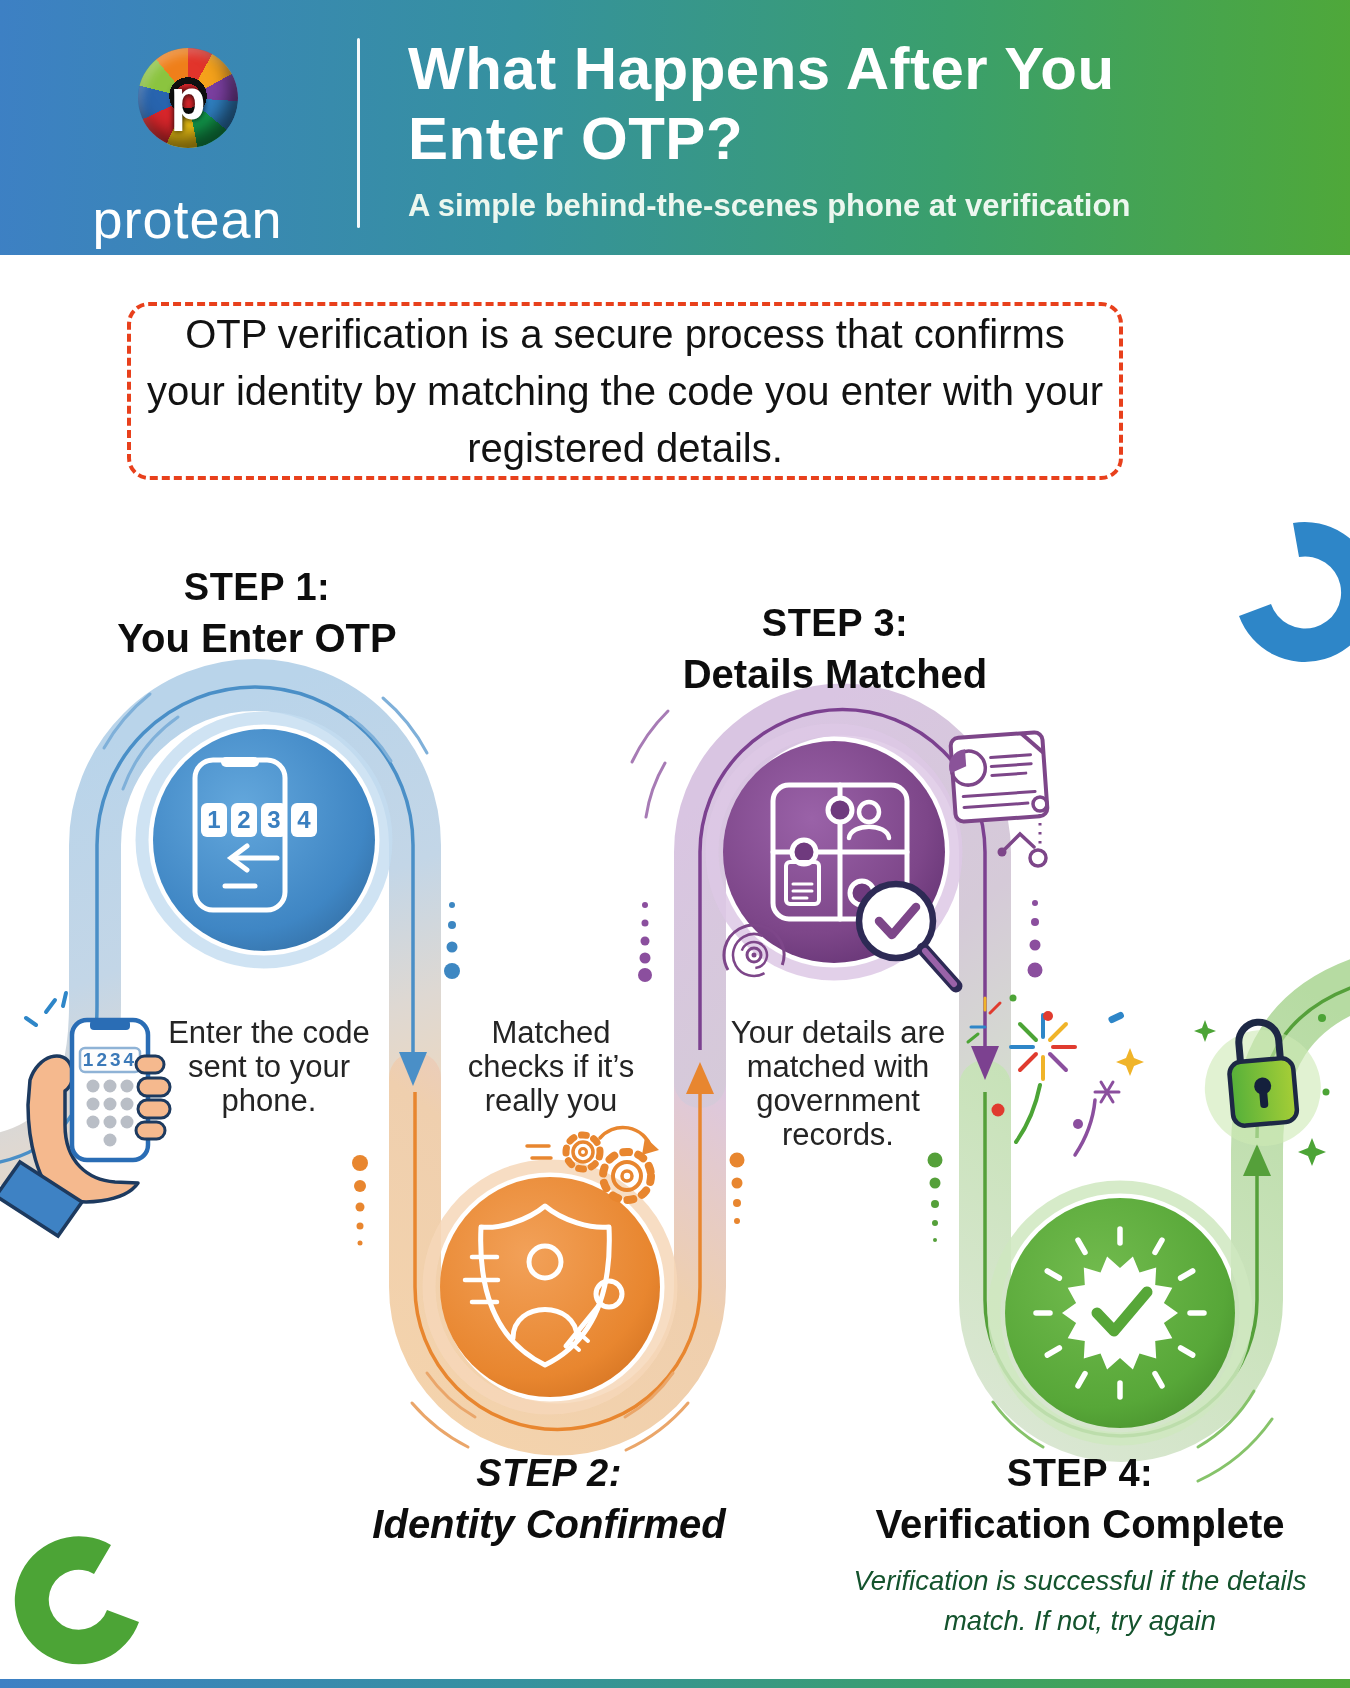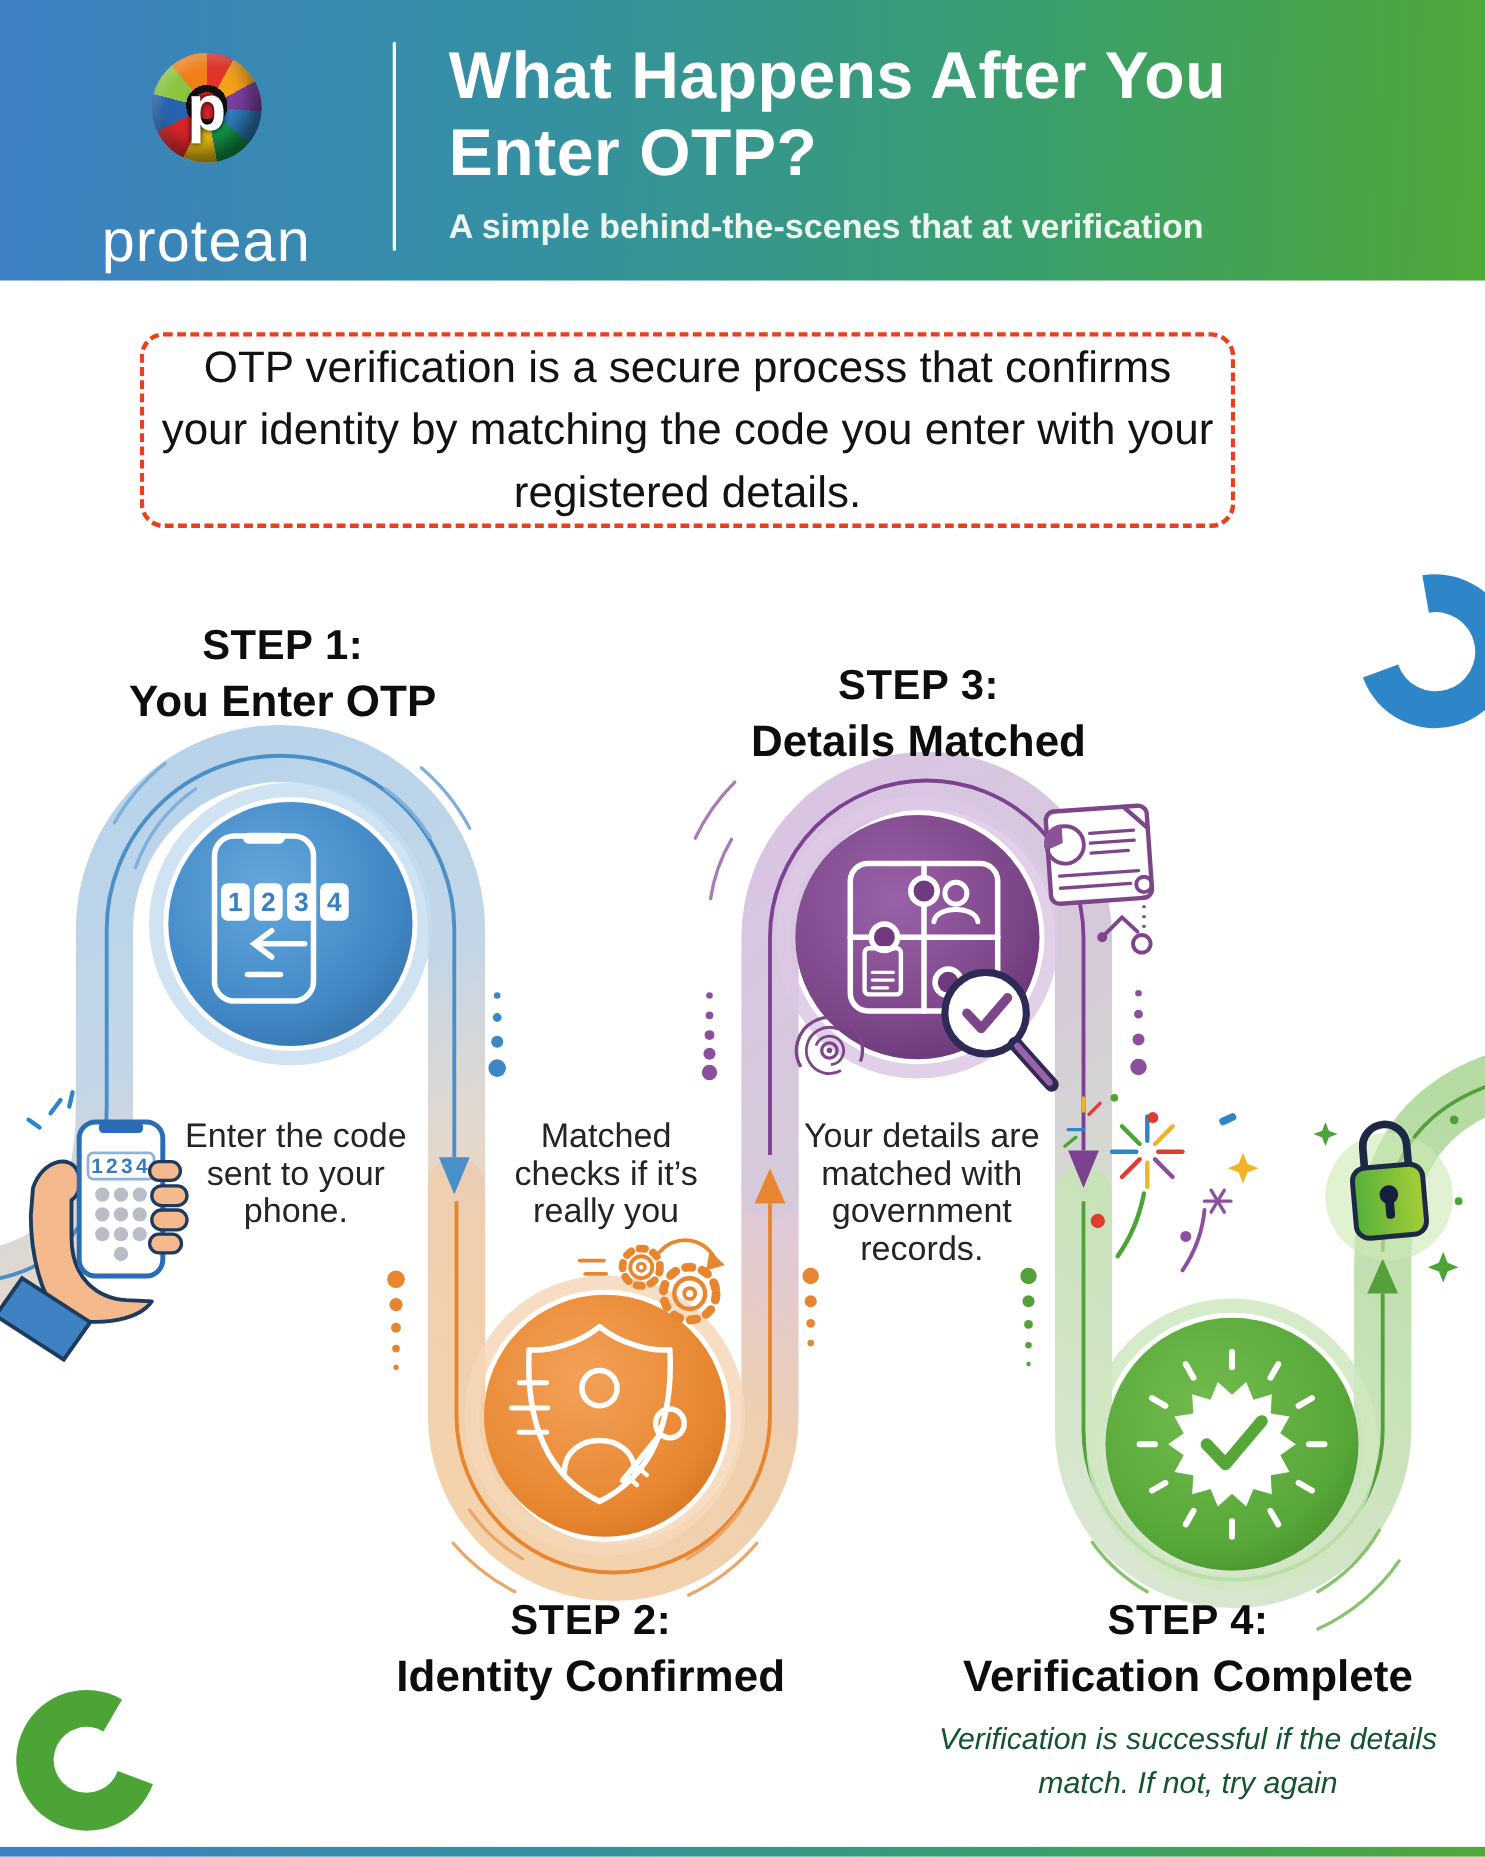--- a/index.html
+++ b/index.html
@@ -46,21 +46,21 @@
     <div class="logo-sphere">
       <div class="p">p</div>
     </div>
     <div class="logo-word">protean</div>
   </div>
   <div class="abs divider"></div>
   <div class="abs title">
     <div>What Happens After You</div>
     <div>Enter OTP?</div>
   </div>
-  <div class="abs subtitle">A simple behind-the-scenes that at verification</div>
+  <div class="abs subtitle">A simple behind-the-scenes phone at verification</div>
 </div>
 
 <div class="abs intro-box">
   <div class="intro-text">OTP verification is a secure process that confirms your identity by matching the code you enter with your registered details.</div>
 </div>
 
 <svg width="1350" height="1688" viewBox="0 0 1350 1688">
   <defs>
     <linearGradient id="gA" gradientUnits="userSpaceOnUse" x1="255" y1="690" x2="420" y2="1140">
       <stop offset="0" stop-color="#b9d4ea"></stop>
@@ -411,21 +411,21 @@
 </svg>
 
 <div class="abs step-title" style="left:77px;top:566px;width:360px;">
   <div class="lbl">STEP 1:</div>
   <div class="ttl">You Enter OTP</div>
 </div>
 <div class="abs step-title" style="left:655px;top:602px;width:360px;">
   <div class="lbl">STEP 3:</div>
   <div class="ttl">Details Matched</div>
 </div>
-<div class="abs step-title" style="left:327px;top:1452px;width:420px;">
+<div class="abs step-title" style="left:339px;top:1452px;width:420px;font-style:italic;">
   <div class="lbl">STEP 2:</div>
   <div class="ttl">Identity Confirmed</div>
 </div>
 <div class="abs step-title" style="left:845px;top:1452px;width:470px;">
   <div class="lbl">STEP 4:</div>
   <div class="ttl">Verification Complete</div>
   <div class="note" style="margin-top:14px;">Verification is successful if the details match. If not, try again</div>
 </div>
 
 <div class="abs caption" style="left:159px;top:1016px;width:220px;">Enter the code sent to your phone.</div>

